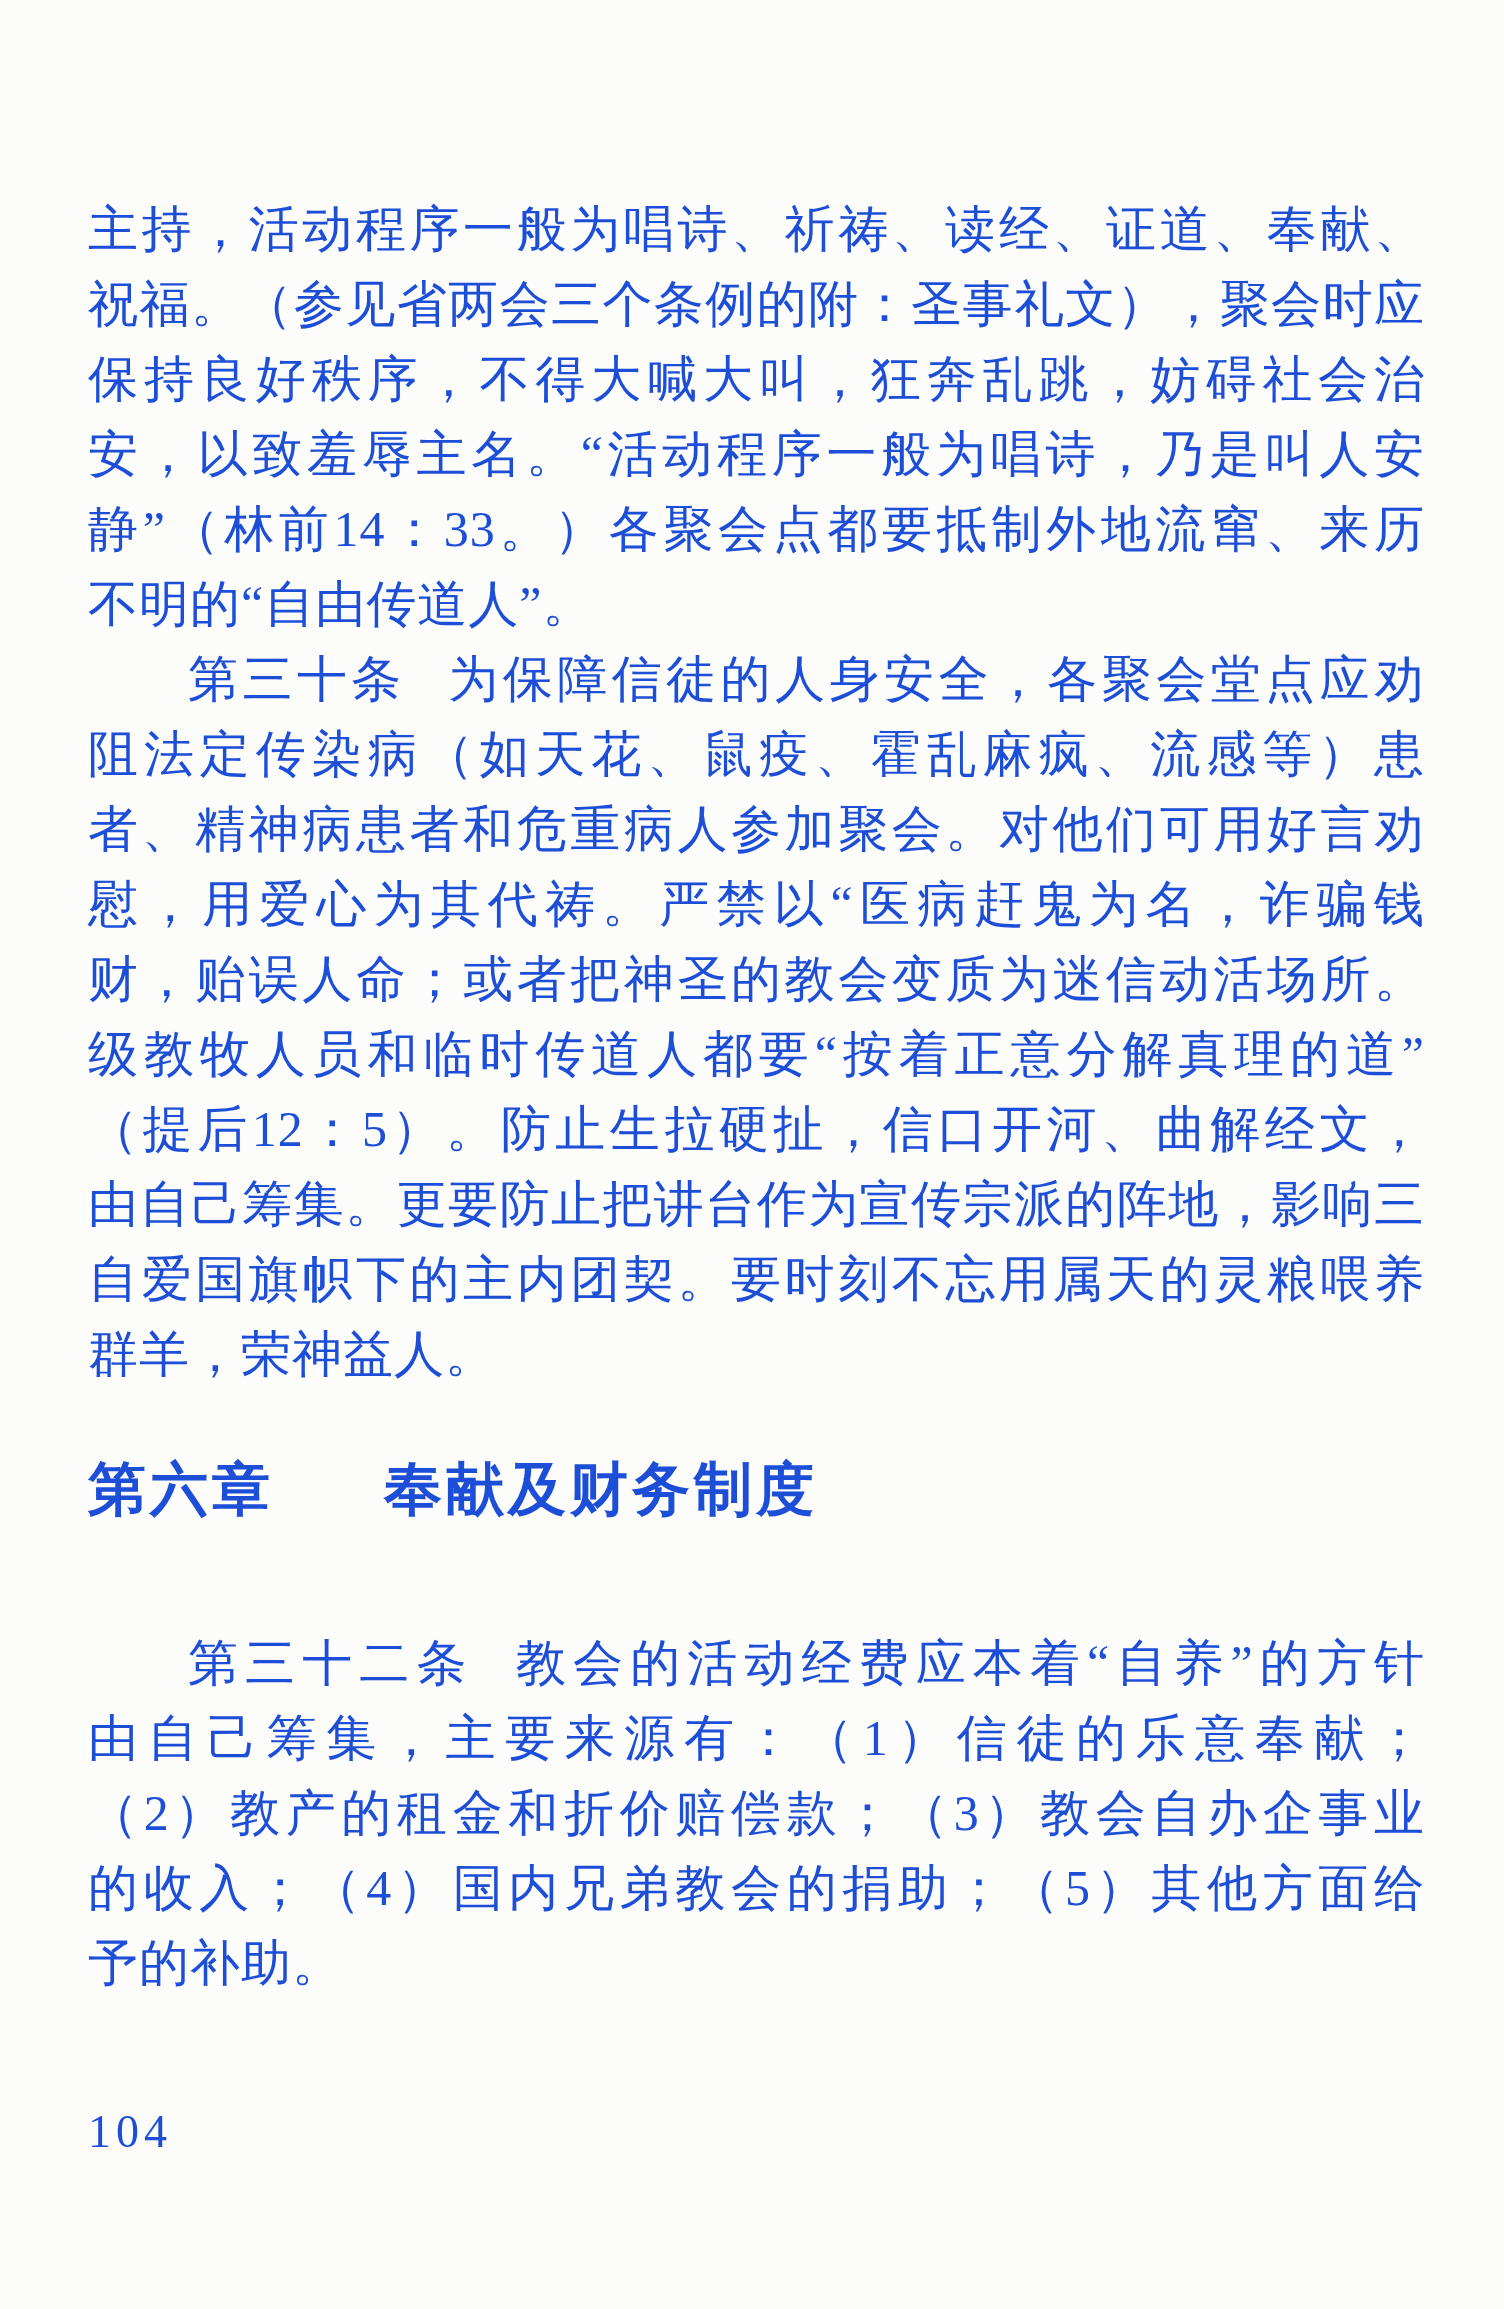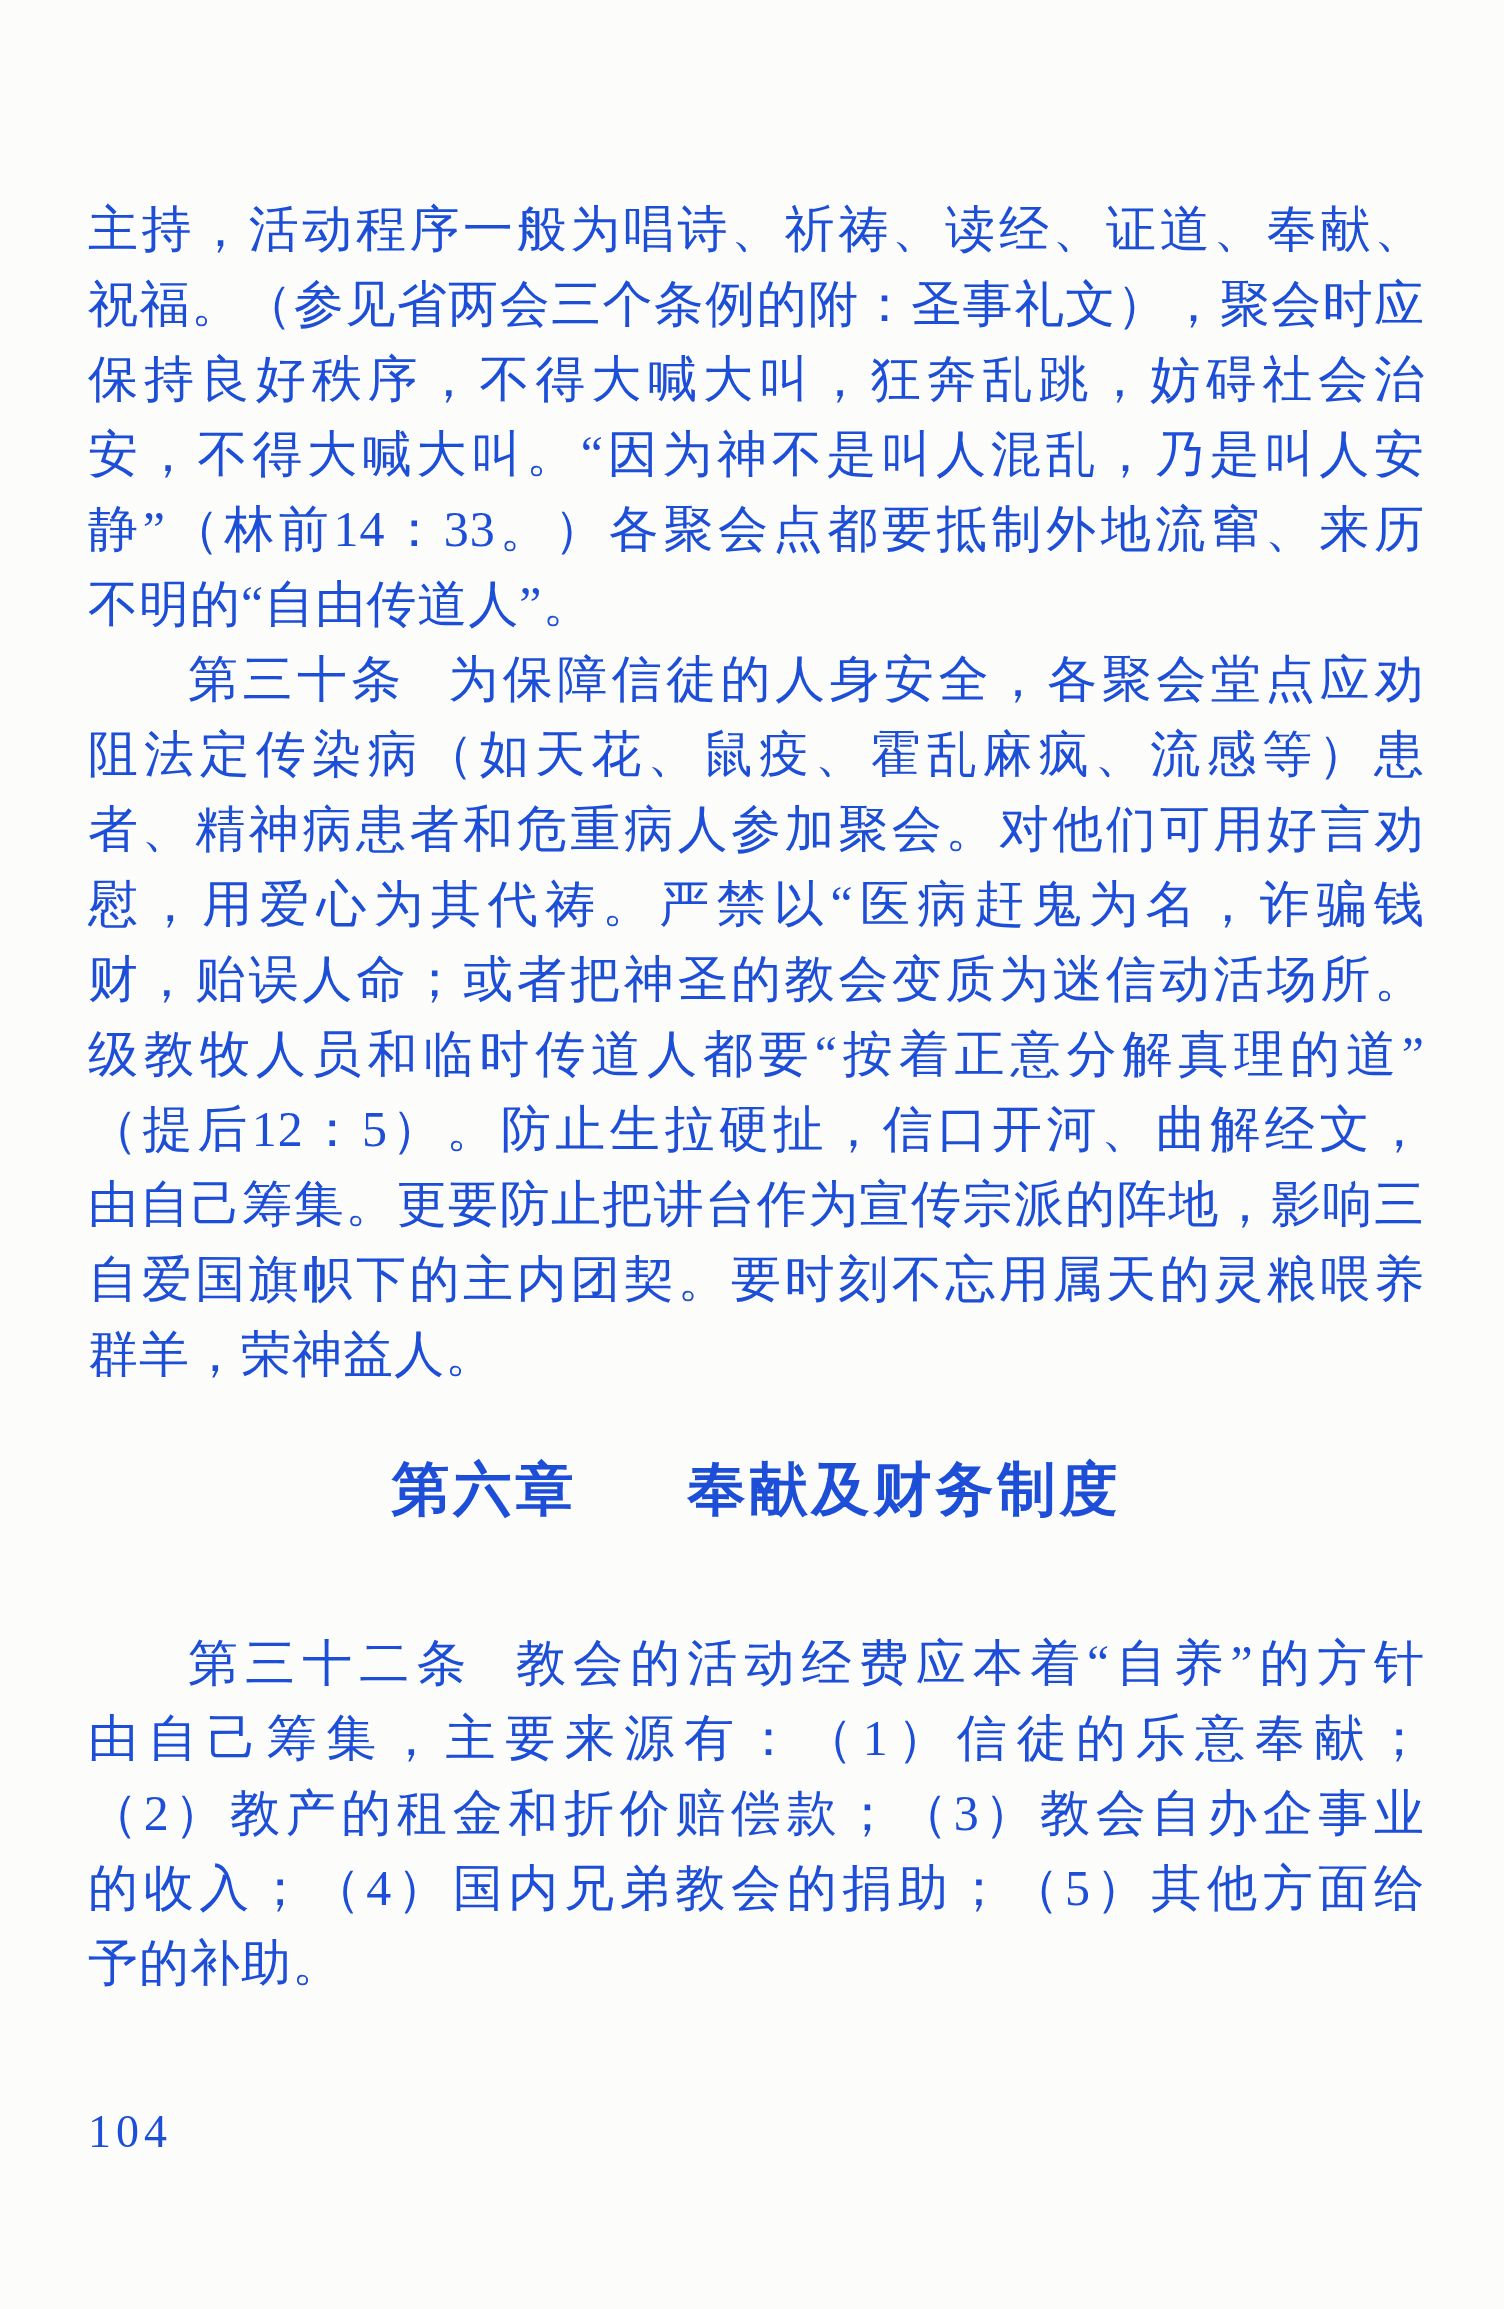--- a/index.html
+++ b/index.html
@@ -33,21 +33,21 @@
   .line.indent {
     padding-left: 100px;
   }
   .article-label {
     font-weight: normal;
     margin-right: 0.85em;
   }
   .chapter-heading {
     margin-top: 58px;
     margin-bottom: 96px;
-    text-align: center;
+    text-align: left;
     font-size: 58px;
     font-weight: bold;
     line-height: 80px;
     letter-spacing: 4px;
   }
   .chapter-gap {
     display: inline-block;
     width: 110px;
   }
   .page-number {
@@ -64,21 +64,21 @@
 <body>
 
 <div class="page">
 
   <div class="text-column">
 
     <div>
         <div class="line fill"><span>主持，活动程序一般为唱诗、祈祷、读经、证道、奉献、</span></div>
         <div class="line fill"><span>祝福。（参见省两会三个条例的附：圣事礼文），聚会时应</span></div>
         <div class="line fill"><span>保持良好秩序，不得大喊大叫，狂奔乱跳，妨碍社会治</span></div>
-        <div class="line fill"><span>安，不得大喊大叫。“因为神不是叫人混乱，乃是叫人安</span></div>
+        <div class="line fill"><span>安，以致羞辱主名。“活动程序一般为唱诗，乃是叫人安</span></div>
         <div class="line fill"><span>静”（林前14：33。）各聚会点都要抵制外地流窜、来历</span></div>
         <div class="line"><span>不明的“自由传道人”。</span></div>
         <div class="line fill indent"><span class="article-label">第三十条</span><span>为保障信徒的人身安全，各聚会堂点应劝</span></div>
         <div class="line fill"><span>阻法定传染病（如天花、鼠疫、霍乱麻疯、流感等）患</span></div>
         <div class="line fill"><span>者、精神病患者和危重病人参加聚会。对他们可用好言劝</span></div>
         <div class="line fill"><span>慰，用爱心为其代祷。严禁以“医病赶鬼为名，诈骗钱</span></div>
         <div class="line fill"><span>财，贻误人命；或者把神圣的教会变质为迷信动活场所。</span></div>
         <div class="line fill"><span>级教牧人员和临时传道人都要“按着正意分解真理的道”</span></div>
         <div class="line fill"><span>（提后12：5）。防止生拉硬扯，信口开河、曲解经文，</span></div>
         <div class="line fill"><span>由自己筹集。更要防止把讲台作为宣传宗派的阵地，影响三</span></div>

